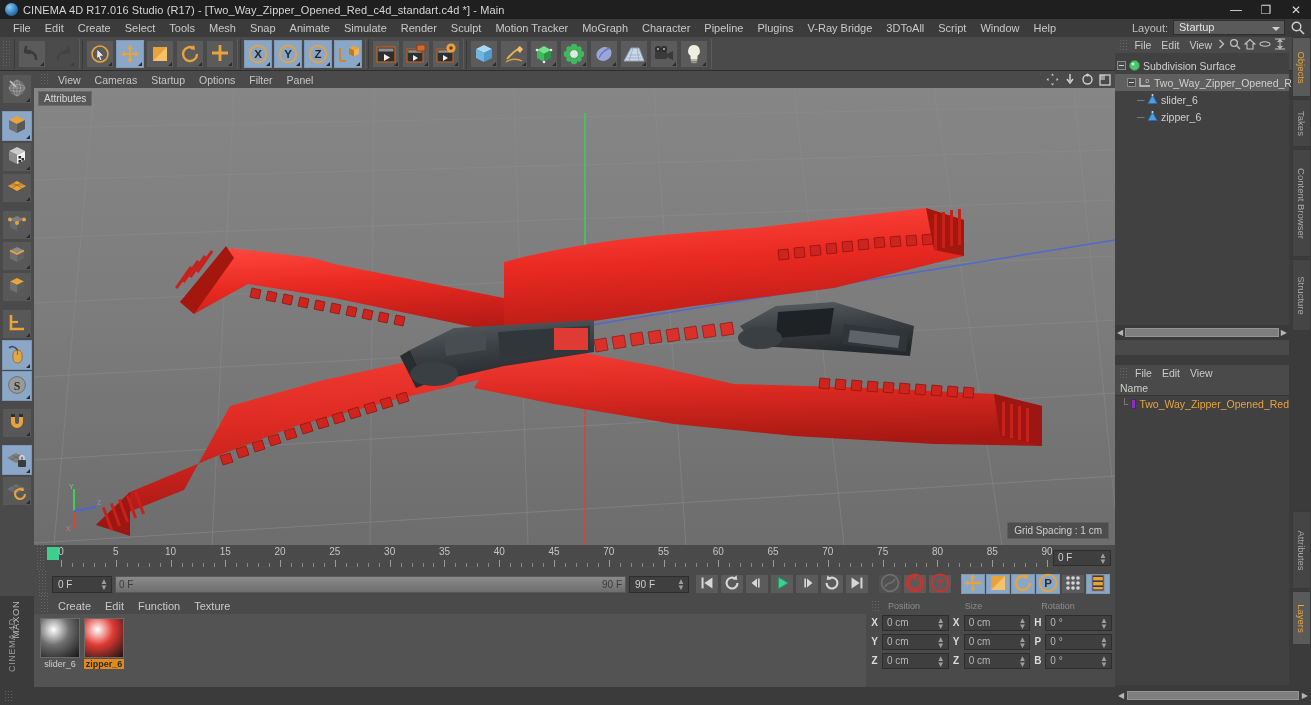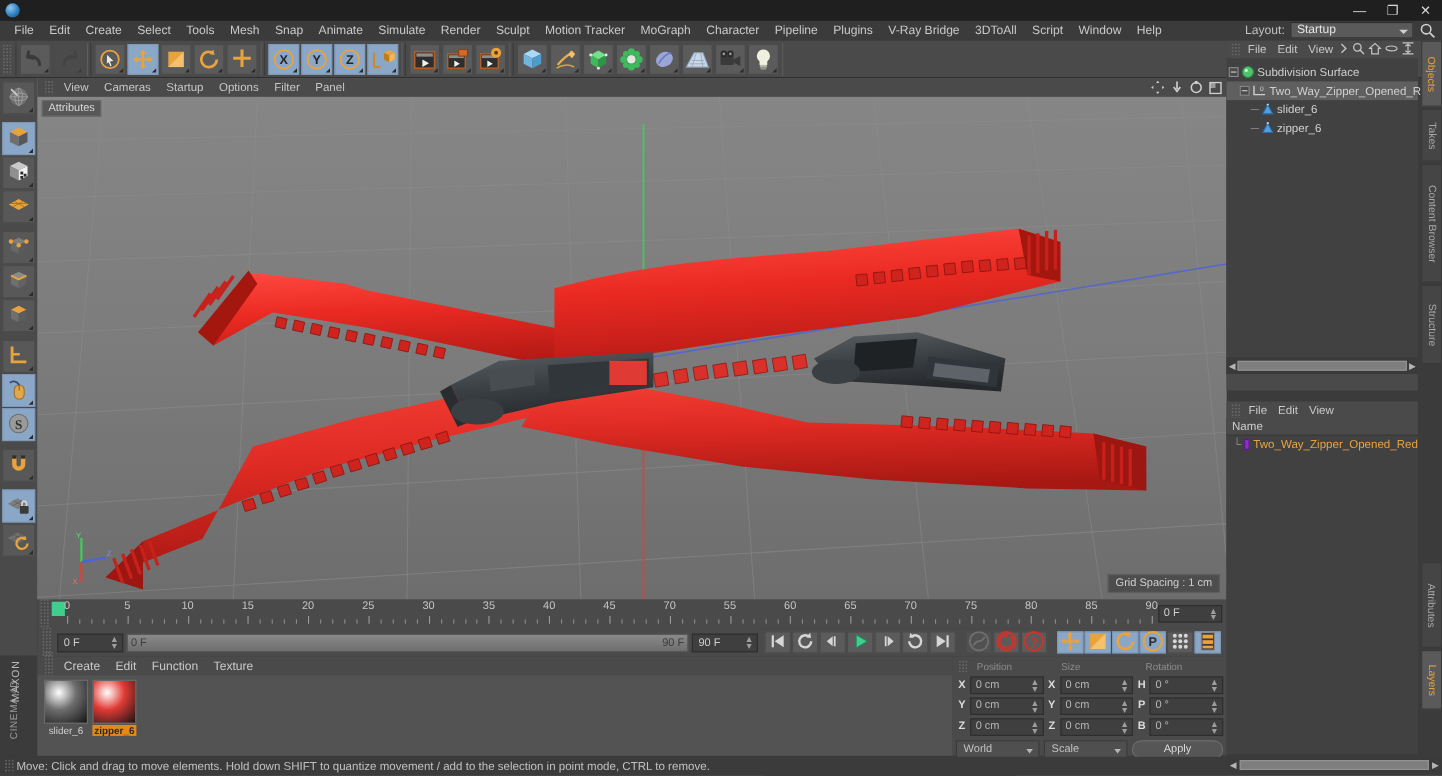--- a/index.html
+++ b/index.html
@@ -168,20 +168,21 @@
   .status-txt { font-size:10.5px; color:#c0c0c0; }
 
   
   .zip-svg { position:absolute; left:0; top:0; }
 </style>
 </head>
 <body>
 
 <div class="titlebar">
   <div class="tb-icon"></div>
+  <div class="tb-title">CINEMA 4D R17.016 Studio (R17) - [Two_Way_Zipper_Opened_Red_c4d_standart.c4d *] - Main</div>
   <div class="tb-btns">
     <div class="tb-btn">—</div>
     <div class="tb-btn">❐</div>
     <div class="tb-btn close">✕</div>
   </div>
 </div>
 
 <div class="menubar" id="menubar">
     <div class="menu-item">File</div>
     <div class="menu-item">Edit</div>
@@ -1087,25 +1088,20 @@
       </div>
       <div class="co-row">
         <div class="co-lbl">Z</div>
         <div class="co-in">0 cm<span class="spin">▲<br>▼</span></div>
         <div class="co-lbl">Z</div>
         <div class="co-in">0 cm<span class="spin">▲<br>▼</span></div>
         <div class="co-lbl">B</div>
         <div class="co-in">0 °<span class="spin">▲<br>▼</span></div>
       </div>
     </div>
-  <div class="co-bot">
-    <div class="co-sel">World</div>
-    <div class="co-sel">Scale</div>
-    <div class="co-apply">Apply</div>
-  </div>
 </div>
 
 <div class="omgr">
   <div class="om-menu" id="ommenu">
     <div class="grip" style="height:13px"></div>
   <div class="menu-item">File</div>
       <div class="menu-item">Edit</div>
       <div class="menu-item">View</div>
       <div class="om-icons">
         <span><svg width="9" height="10" viewBox="0 0 9 10">
@@ -1221,14 +1217,13 @@
   </div>
 
 <div class="botscroll">
   <span style="color:#b5b5b5;font-size:8px;padding:0 3px">◀</span>
   <div style="flex:1;height:9px;background:#7e7e7e;border:1px solid #949494"></div>
   <span style="color:#b5b5b5;font-size:8px;padding:0 3px">▶</span>
 </div>
 
 <div class="statusbar">
   <div class="grip" style="height:13px"></div>
-  <div class="status-txt">Move: Click and drag to move elements. Hold down SHIFT to quantize movement / add to the selection in point mode, CTRL to remove.</div>
 </div>
 
 </body></html>

